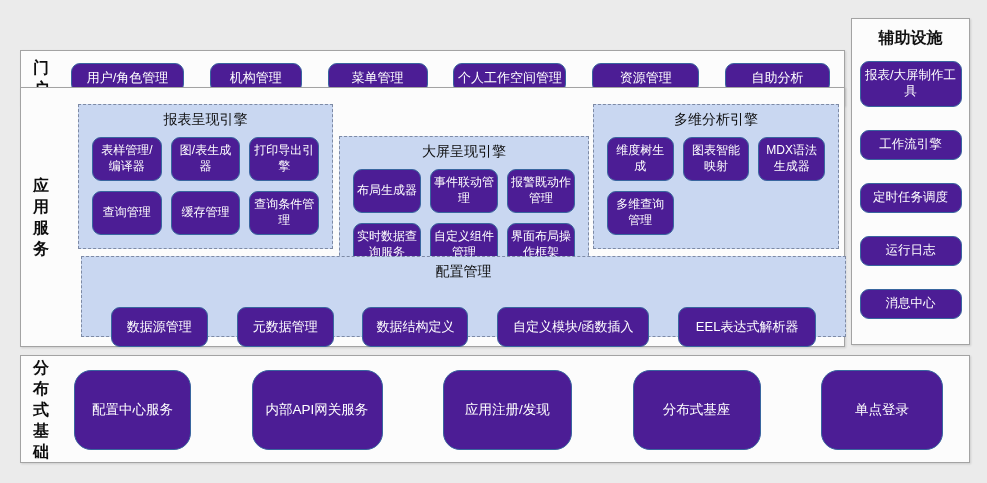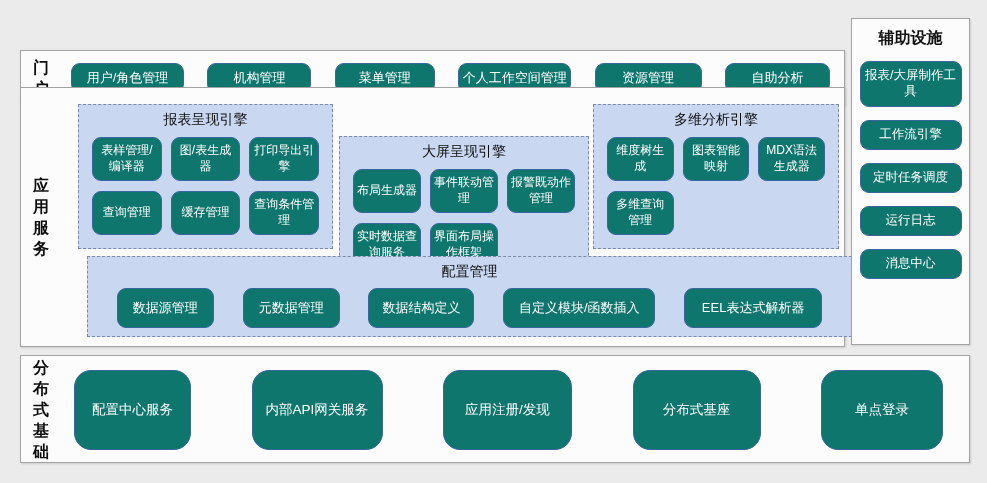--- a/index.html
+++ b/index.html
@@ -21,67 +21,67 @@
     position:absolute;
     width:18px;
     font-weight:bold;
     font-size:16px;
     line-height:21px;
     word-break:break-all;
     text-align:center;
     color:#0d0d0d;
   }
   .btn {
-    background:#0f766e;
+    background:#4c1d95;
     border:1px solid #39669f;
     color:#ffffff;
     display:flex;
     align-items:center;
     justify-content:center;
     text-align:center;
     box-sizing:border-box;
   }
   
   #portal { left:20px; top:18px; width:825px; height:56px;margin-top:32px; }
   #portal .vlabel { left:11px; top:50%; transform:translateY(-50%); }
   #portal-buttons {
     position:absolute; left:50px; right:14px; top:12px; height:30px;
     display:flex; justify-content:space-between;
   }
   .portal-btn { border-radius:9px; font-size:13px; height:30px; }
-  .w113{width:113px} .w108{width:104px} .w100{width:100px} .w107{width:107px} .w105{width:105px}
+  .w113{width:113px} .w108{width:92px} .w100{width:100px} .w107{width:107px} .w105{width:105px}
   
   #app { left:20px; top:87px; width:825px; height:260px; }
   #app .vlabel { left:11px; top:50%; transform:translateY(-50%); }
   .group {
     position:absolute;
     background:#c9d7f1;
     border:1px dashed #7d8aa5;
     box-sizing:border-box;
   }
   #group-report { left:57px; top:16px; width:255px; height:145px; }
   #group-screen { left:318px; top:16px; width:250px; height:145px;margin-top:32px; }
   #group-olap   { left:572px; top:16px; width:246px; height:145px; }
   .group-title { text-align:center; font-size:14px; margin-top:6px; color:#0d0d0d; }
   .grows {
     display:grid; grid-template-columns:1fr 1fr 1fr;
     gap:10px 9px; padding:8px 13px 0;
   }
   .gbtn { border-radius:9px; font-size:12px; height:44px; line-height:1.3; padding:2px 3px; }
-  #group-config { left:66px; top:168px; width:765px; height:81px; }
+  #group-config { left:60px; top:168px; width:765px; height:81px; }
   #config-row {
     display:flex; justify-content:space-evenly; align-items:center; margin-top:7px;
   }
-  .cfg-btn { border-radius:9px; font-size:13px; height:40px; }
+  .cfg-btn { border-radius:9px; font-size:13px; height:40px;margin-top:19px; }
   .cw97{width:97px} .cw106{width:106px} .cw152{width:152px} .cw138{width:138px}
   
   #aux { left:851px; top:18px; width:119px; height:327px; }
   #aux-title { text-align:center; font-weight:bold; font-size:16px; margin-top:9px; }
   #aux-buttons {
-    display:flex; flex-direction:column; align-items:center; gap:13px; margin-top:12px;
+    display:flex; flex-direction:column; align-items:center; gap:23px; margin-top:12px;
   }
   .aux-btn { width:102px; border-radius:9px; font-size:12.5px; height:30px; line-height:1.25; padding:1px 2px; }
   .aux-tall { height:46px; }
   
   #dist { left:20px; top:355px; width:950px; height:108px; }
   #dist .vlabel { left:11px; top:50%; transform:translateY(-50%); }
   #dist-buttons {
     position:absolute; left:53px; right:26px; top:14px; height:80px;
     display:flex; justify-content:space-between; align-items:center;gap:43px;
   }
@@ -120,20 +120,21 @@
       </div>
     </div>
 
     <div id="group-screen" class="group">
       <div class="group-title">大屏呈现引擎</div>
       <div class="grows">
         <div class="btn gbtn">布局生成器</div>
         <div class="btn gbtn">事件联动管理</div>
         <div class="btn gbtn">报警既动作管理</div>
         <div class="btn gbtn">实时数据查询服务</div>
+        <div class="btn gbtn">自定义组件管理</div>
         <div class="btn gbtn">界面布局操作框架</div>
       </div>
     </div>
 
     <div id="group-olap" class="group">
       <div class="group-title">多维分析引擎</div>
       <div class="grows">
         <div class="btn gbtn">维度树生成</div>
         <div class="btn gbtn">图表智能映射</div>
         <div class="btn gbtn">MDX语法生成器</div>

